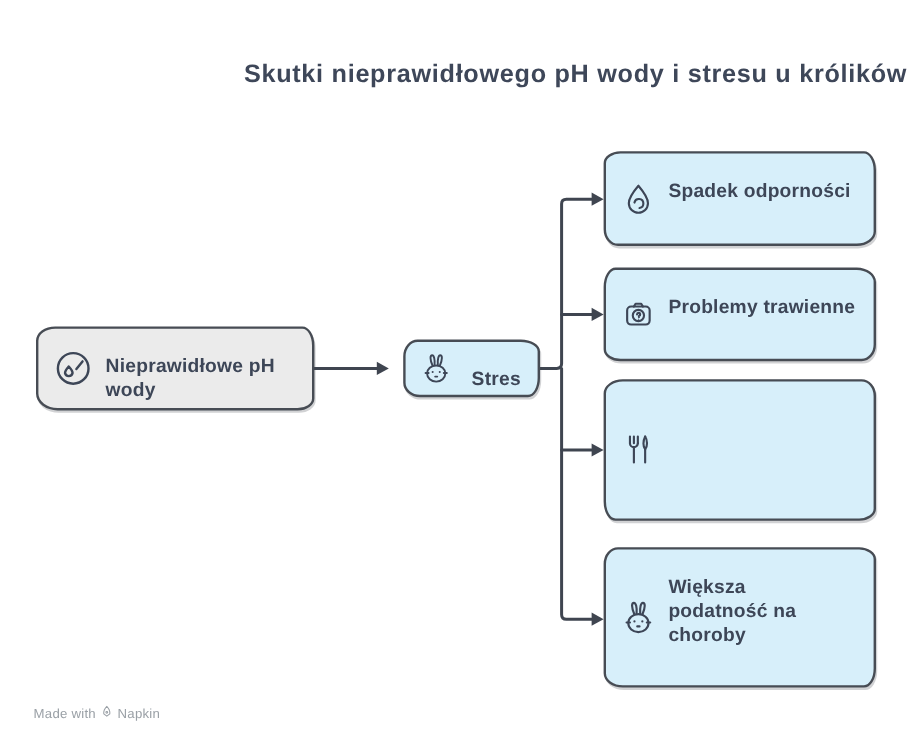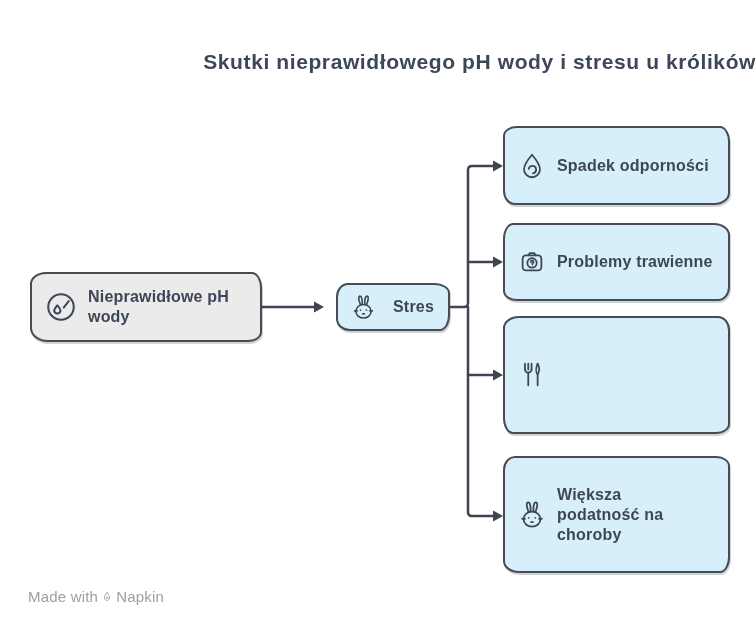--- a/index.html
+++ b/index.html
@@ -13,21 +13,21 @@
   .diagram-title{
     position:absolute;left:0;right:0;top:50px;text-align:right;
     font-size:21px;font-weight:bold;letter-spacing:.6px;color:#3e4759;
   }
 
   
   .connectors{position:absolute;left:0;top:0;width:756px;height:624px;pointer-events:none;}
 
   
   .node{
-    position:absolute;display:flex;align-items:center;gap:10px;
+    position:absolute;display:flex;gap:10px;
     border:2.5px solid #474c54;background:#d7effa;
     padding:22px 12px;box-sizing:border-box;
     box-shadow:1px 2px 0 rgba(70,76,84,.25);
   }
   .node .label{font-weight:bold;font-size:16px;line-height:1.25;letter-spacing:.2px;color:#3d4657;}
   .node .icon{flex:0 0 auto;display:flex;align-items:center;justify-content:center;}
   .node svg{stroke:#3d4657;fill:none;stroke-width:1.9;stroke-linecap:round;stroke-linejoin:round;}
 
   .node-cause{
     left:30px;top:272px;width:232px;height:70px;background:#ebebeb;
@@ -46,21 +46,21 @@
     border-radius:16px 12px 14px 10px / 12px 14px 10px 16px;}
   .node-effect-3{left:503px;top:456px;width:227px;height:117px;
     border-radius:12px 14px 10px 16px / 14px 10px 16px 12px;}
 
   .node-effect-2 .label{max-width:152px;}
   .node-effect-3 .label{max-width:122px;}
   .node-cause .label{max-width:165px;}
 
   .watermark{
     position:absolute;left:28px;top:588px;display:flex;align-items:flex-end;gap:4px;
-    font-size:15px;color:#9aa0a6;letter-spacing:.2px;
+    font-size:11px;color:#9aa0a6;letter-spacing:.2px;
   }
   .watermark svg{stroke:#9aa0a6;fill:none;stroke-width:1.4;stroke-linecap:round;stroke-linejoin:round;}
 </style>
 </head>
 <body>
 
 <div class="canvas">
 
   <div class="diagram-title">Skutki nieprawidłowego pH wody i stresu u królików</div>
 

